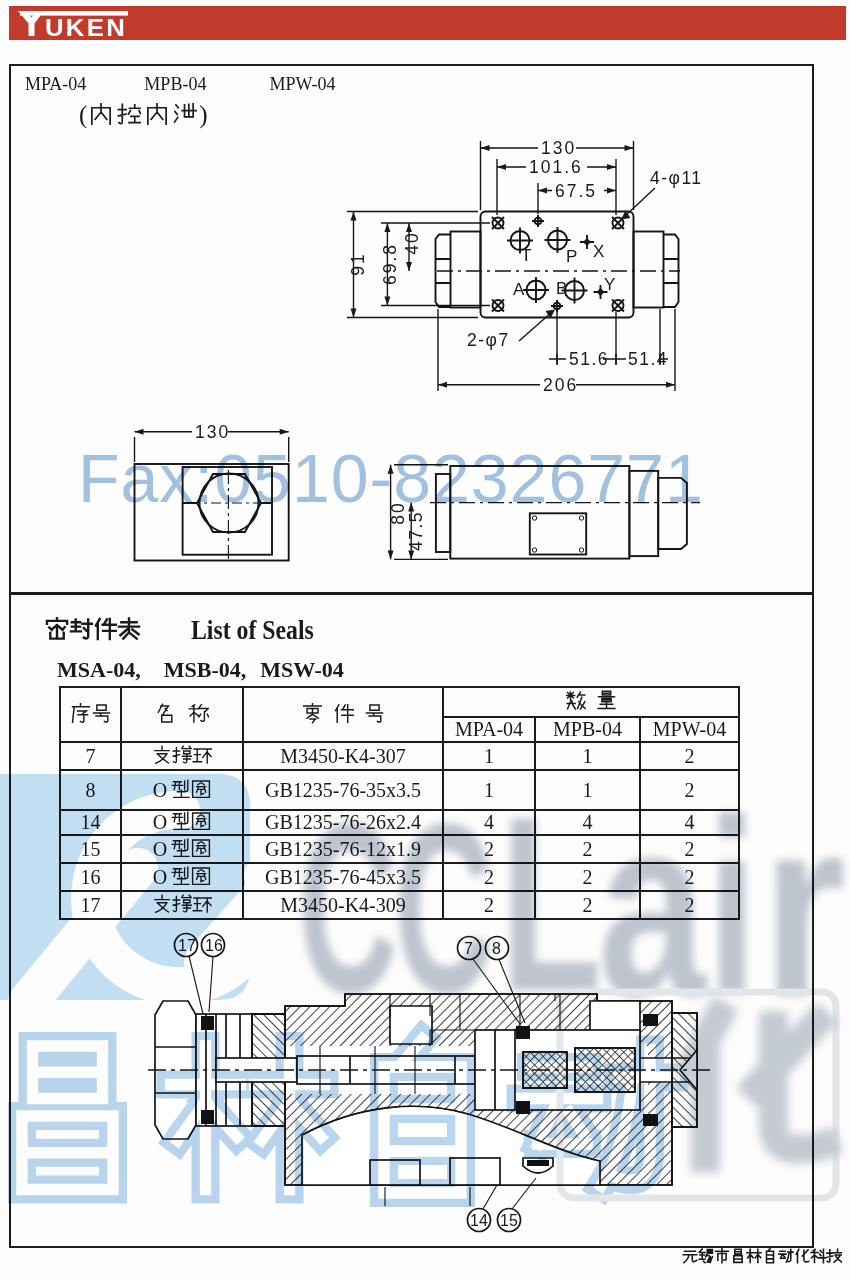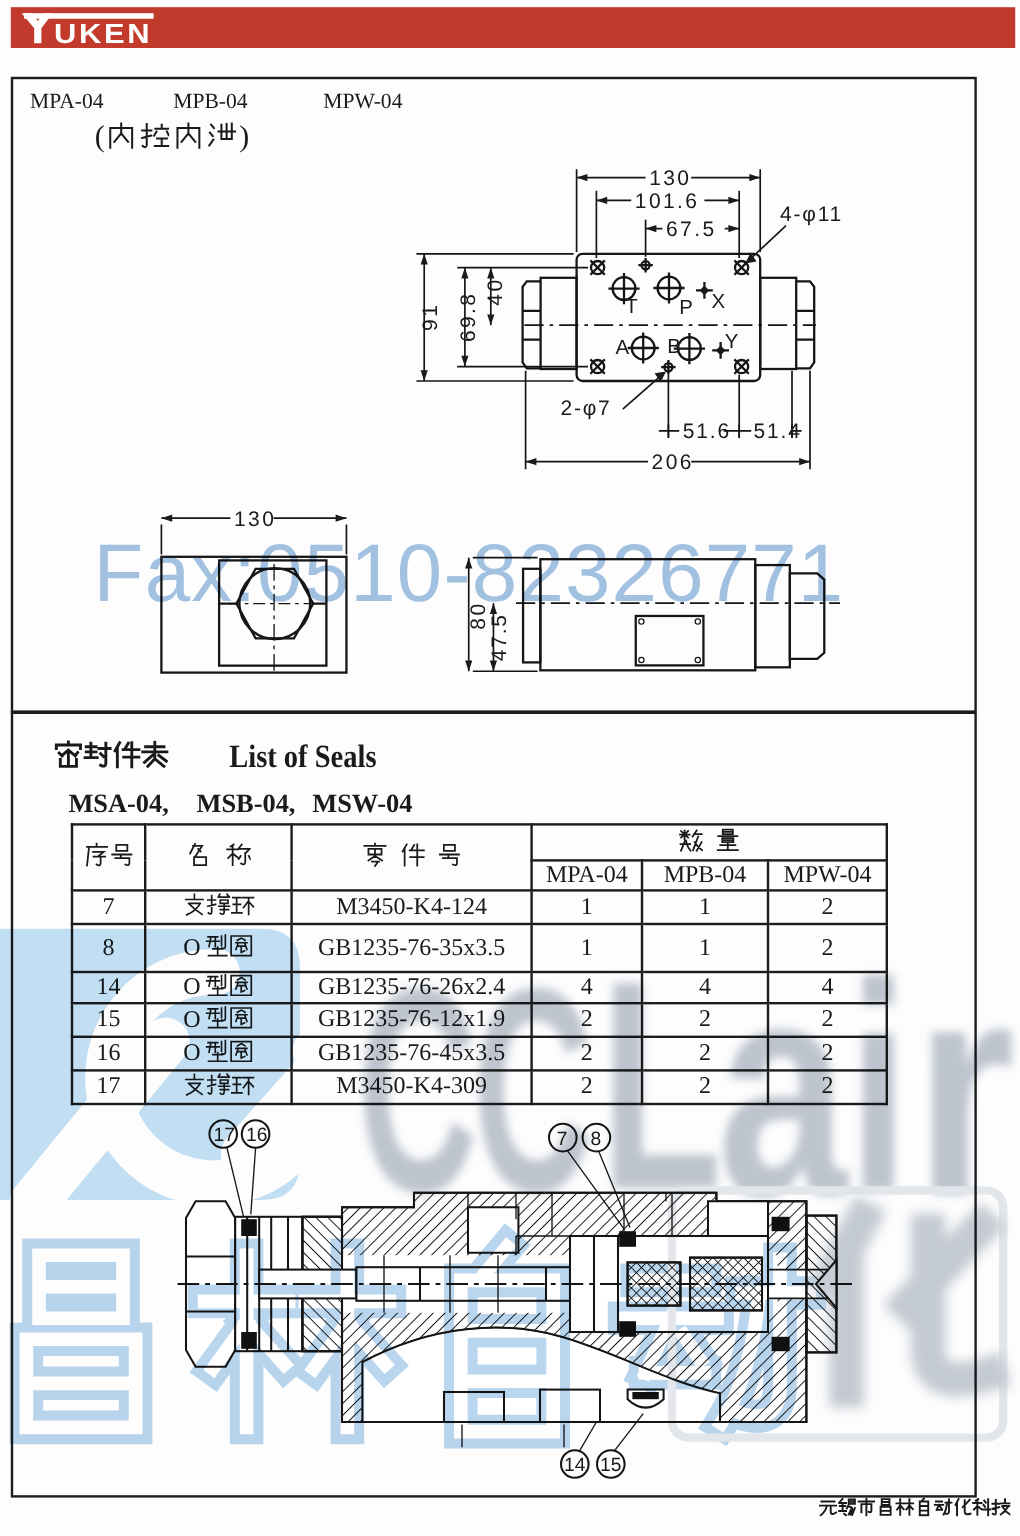--- a/index.html
+++ b/index.html
@@ -361,21 +361,21 @@
 
 <tr style="height:28px">
         <td class="tc">7</td>
   <td class="tc"><svg class="hz" width="20" height="20" viewBox="0 0 100 100">
             <use href="#hz-zhi"></use>
           </svg><svg class="hz" width="20" height="20" viewBox="0 0 100 100">
             <use href="#hz-chg"></use>
           </svg><svg class="hz" width="20" height="20" viewBox="0 0 100 100">
             <use href="#hz-hun"></use>
           </svg></td>
-  <td class="tc">M3450-K4-124</td>
+  <td class="tc">M3450-K4-307</td>
         <td class="tc">1</td>
         <td class="tc">1</td>
         <td class="tc">2</td>
       </tr>
 
 <tr style="height:40px">
         <td class="tc">8</td>
   <td class="tc">O<span style="display:inline-block;width:4px"></span><svg class="hz" width="20" height="20" viewBox="0 0 100 100">
             <use href="#hz-xin"></use>
           </svg><svg class="hz" width="20" height="20" viewBox="0 0 100 100">

